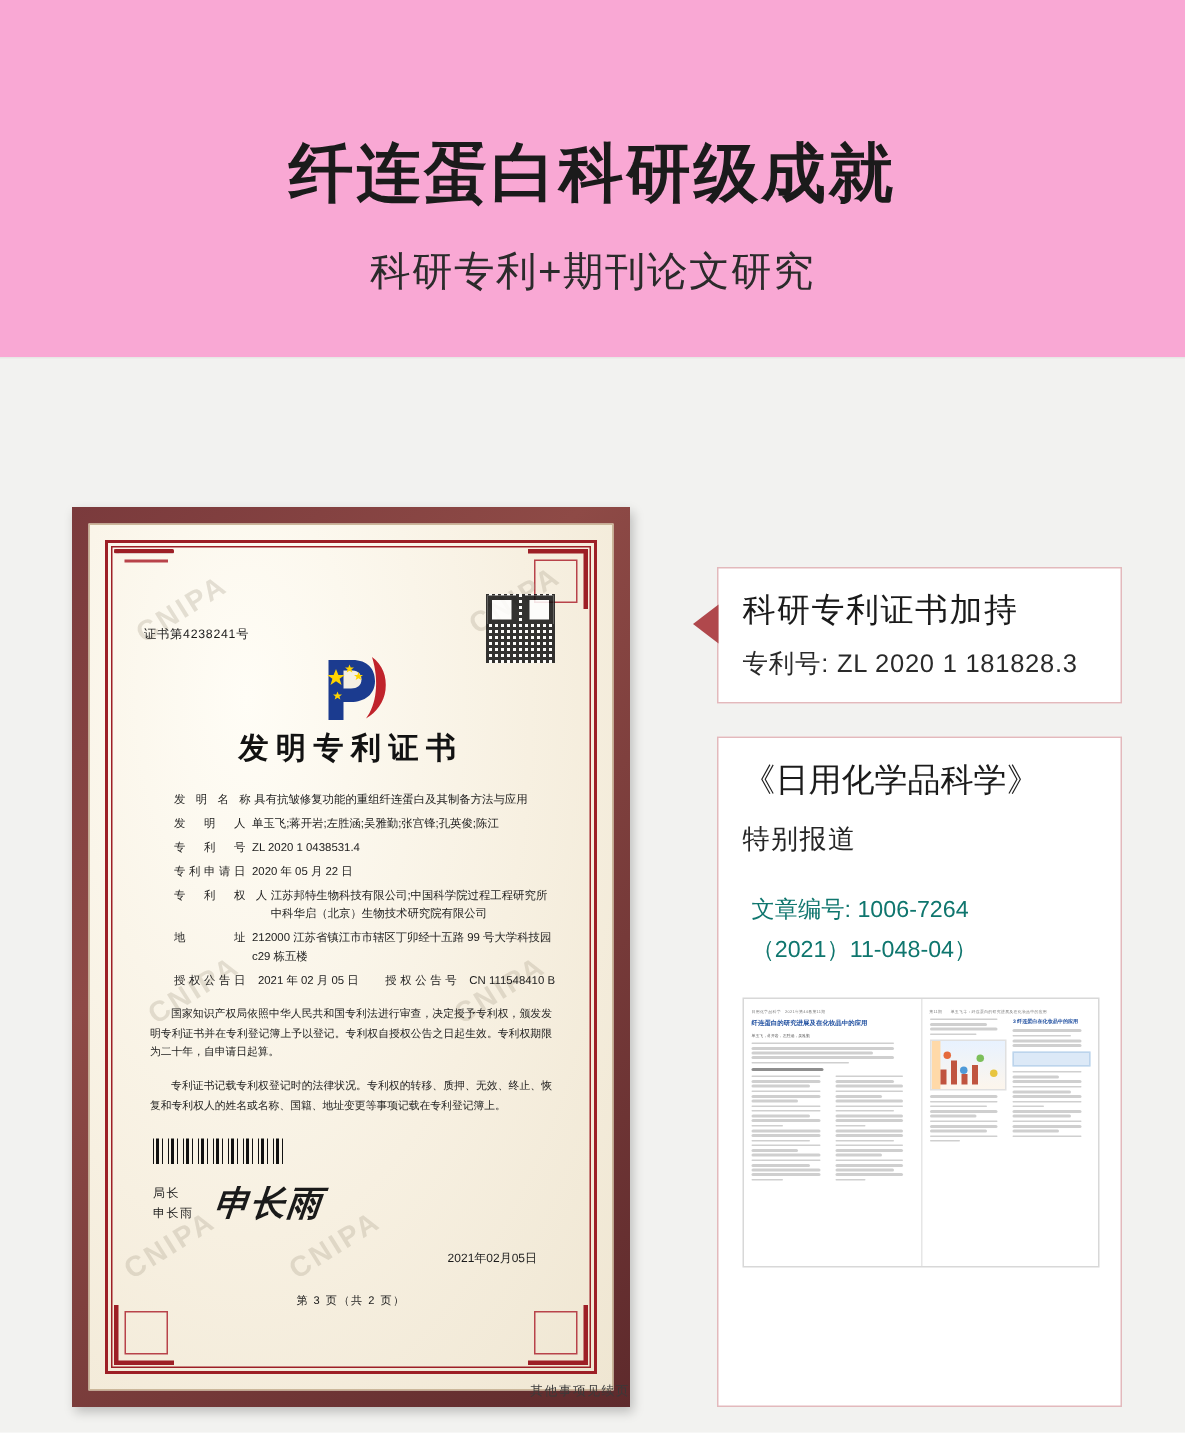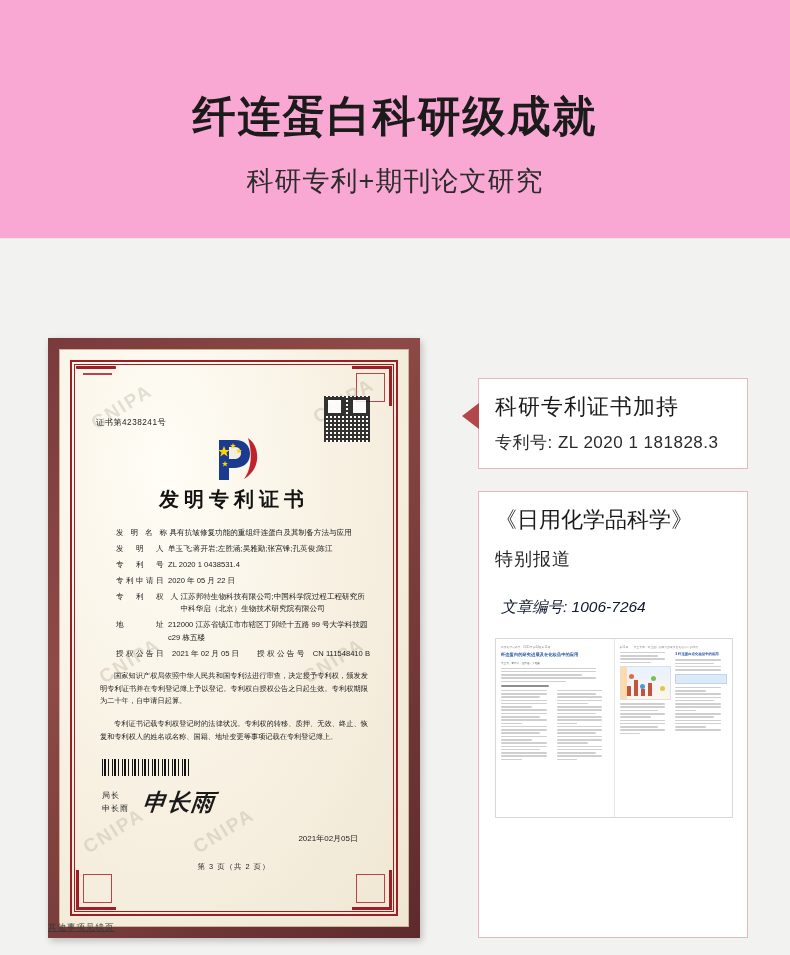--- a/index.html
+++ b/index.html
@@ -298,24 +298,23 @@
   }
   .journal-tag {
     font-size: 18px;
     color: #252525;
     margin-top: 12px;
     letter-spacing: 1px;
   }
   .journal-meta {
     margin-top: 22px;
     font-size: 15.5px;
-    color: #0f172a;
+    color: #0f766e;
     line-height: 1.75;
     padding-left: 6px;
-    font-style: italic;
   }
   .journal-img {
     margin-top: 18px;
     width: 238px;
     height: 180px;
     border: 1px solid #d8d8d8;
     background: #ffffff;
     display: flex;
     overflow: hidden;
     position: relative;
@@ -492,33 +491,34 @@
             <div>申长雨</div>
           </div>
           <div class="sign-script">申长雨</div>
         </div>
 
         <div class="cert-date">2021年02月05日</div>
         <div class="cert-page">第 3 页（共 2 页）</div>
       </div>
     </div>
   </div>
-  <div style="position:absolute;left:48px;top:684px;width:372px;text-align:left;font-size:8.5px;color:#3a3a3a;letter-spacing:1px;text-decoration:underline;">其他事项见续页</div>
+  <div style="position:absolute;left:48px;top:684px;width:372px;text-align:right;font-size:8.5px;color:#3a3a3a;letter-spacing:1px;">其他事项见续页</div>
 
   <div class="callout callout-patent">
     <div class="arrow"></div>
     <div class="callout-h">科研专利证书加持</div>
     <div class="callout-sub">专利号: ZL 2020 1 181828.3</div>
   </div>
 
   <div class="callout callout-journal">
     <div class="journal-title">《日用化学品科学》</div>
     <div class="journal-tag">特别报道</div>
     <div class="journal-meta">
       <div>文章编号: 1006-7264</div>
+      <div>（2021）11-048-04）</div>
     </div>
 
     <div class="journal-img">
       <div class="page-col">
         <div class="pg-head">日用化学品科学　2021年第44卷第11期</div>
         <div class="pg-title">纤连蛋白的研究进展及在化妆品中的应用</div>
         <div class="pg-sub">单玉飞，蒋开岩，左胜涵，吴雅勤</div>
         <div class="tl s88"></div>
           <div class="tl s88"></div>
           <div class="tl s75"></div>

